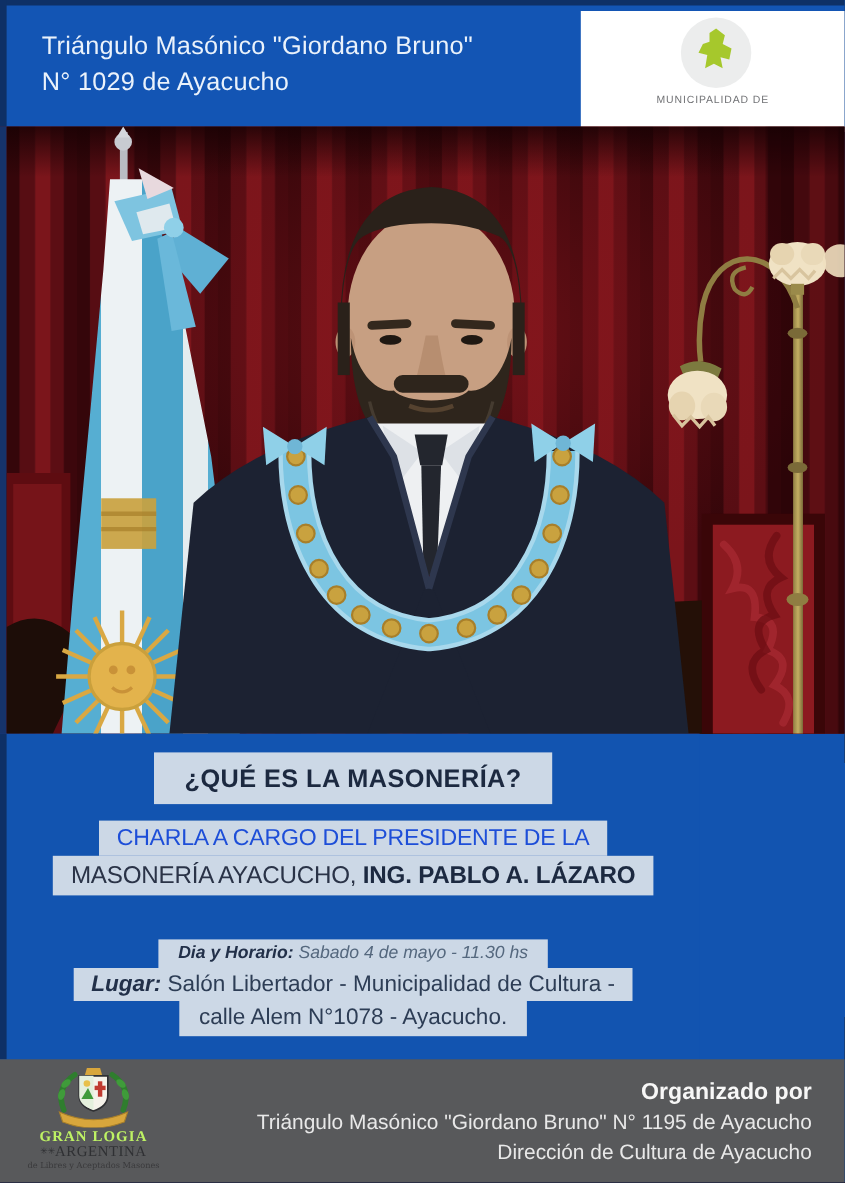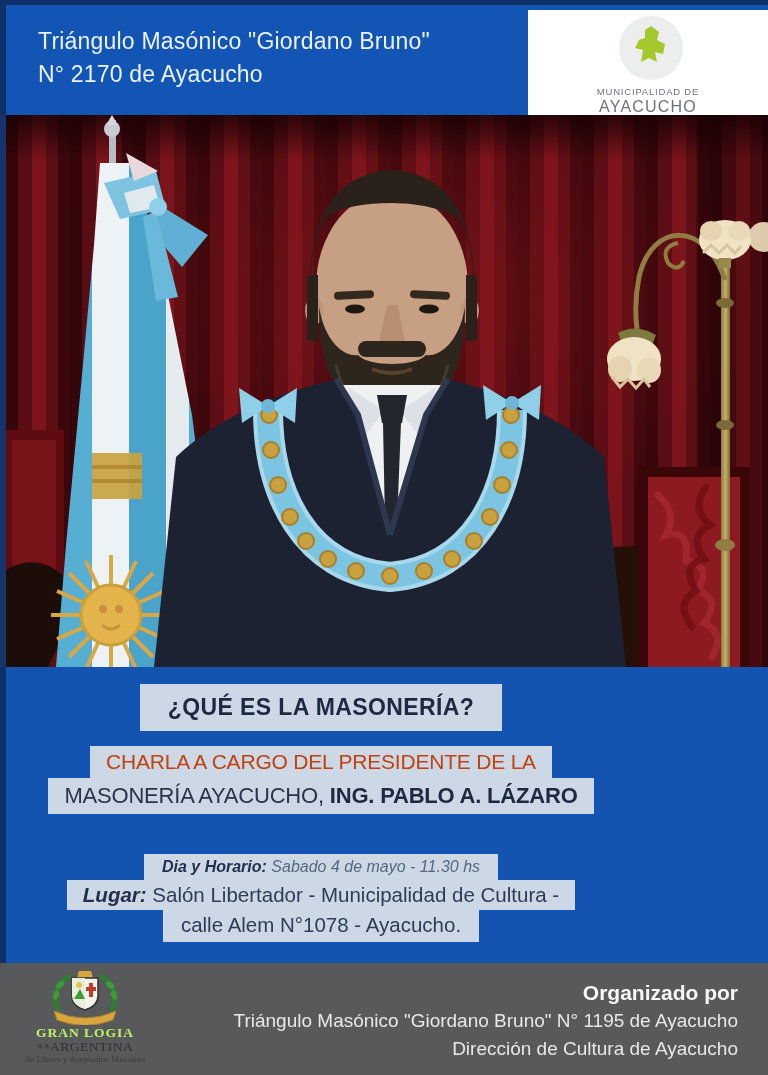--- a/index.html
+++ b/index.html
@@ -41,21 +41,21 @@
   .content{
     position:absolute;left:0;top:667px;width:636px;height:296px;
     background:#1254b0;border-left:6px solid #0e3066;
     text-align:center;padding-top:17px;color:#1c2940;
   }
   .hl{background:#ccd8e6;display:block;width:-moz-fit-content;width:fit-content;margin:0 auto;}
   .main-title{
     font-size:23px;font-weight:700;letter-spacing:.4px;padding:10px 28px;color:#1c2940;
   }
   .charla-group{margin-top:15px;}
-  .charla-line1{font-size:21px;padding:4px 16px;color:#c2410c;letter-spacing:-.2px;}
+  .charla-line1{font-size:21px;padding:4px 16px;color:#1d4ed8;letter-spacing:-.2px;}
   .charla-line2{font-size:22px;padding:5px 16px;color:#2a3347;letter-spacing:-.2px;}
   .charla-line2 b{color:#1c2940;}
   .horario-group{margin-top:40px;}
   .horario-line1{font-size:16px;padding:4px 18px;font-style:italic;}
   .horario-line1 .lbl{font-weight:700;color:#223049;}
   .horario-line1 .val{color:#55687e;}
   .horario-line2{font-size:20.5px;padding:3px 16px;color:#2d3d55;}
   .horario-line2 .lbl{font-weight:700;font-style:italic;color:#223049;}
   .horario-line3{font-size:20.5px;padding:3px 18px 5px;color:#2d3d55;}
 
@@ -76,30 +76,29 @@
   .org-line{font-size:19px;line-height:28px;color:#e8e8e8;}
 </style>
 </head>
 <body>
 
 <div class="page">
 
   <div class="header">
     <div class="header-title">
       <div>Triángulo Masónico "Giordano Bruno"</div>
-      <div>N° 2170 de Ayacucho</div>
+      <div>N° 1029 de Ayacucho</div>
     </div>
     <div class="logo-box">
       <div class="logo-circle">
         <svg width="64" height="64" viewBox="0 0 64 64">
           <polygon points="32,10 40,16 38,24 46,28 44,38 36,36 38,46 30,42 22,46 24,34 16,32 20,24 26,22 26,14" fill="#a6c82c"></polygon>
         </svg>
       </div>
       <div class="muni-line1">MUNICIPALIDAD DE</div>
-      <div class="muni-line2">AYACUCHO</div>
     </div>
   </div>
 
   <div class="photo">
     <svg width="762" height="552" viewBox="0 0 762 552">
       <defs>
         <pattern id="curtain" x="0" y="0" width="64" height="552" patternUnits="userSpaceOnUse">
           <rect x="0" y="0" width="64" height="552" fill="#5c0e14"></rect>
           <rect x="0" y="0" width="12" height="552" fill="#35060a"></rect>
           <rect x="12" y="0" width="14" height="552" fill="#570d13"></rect>

